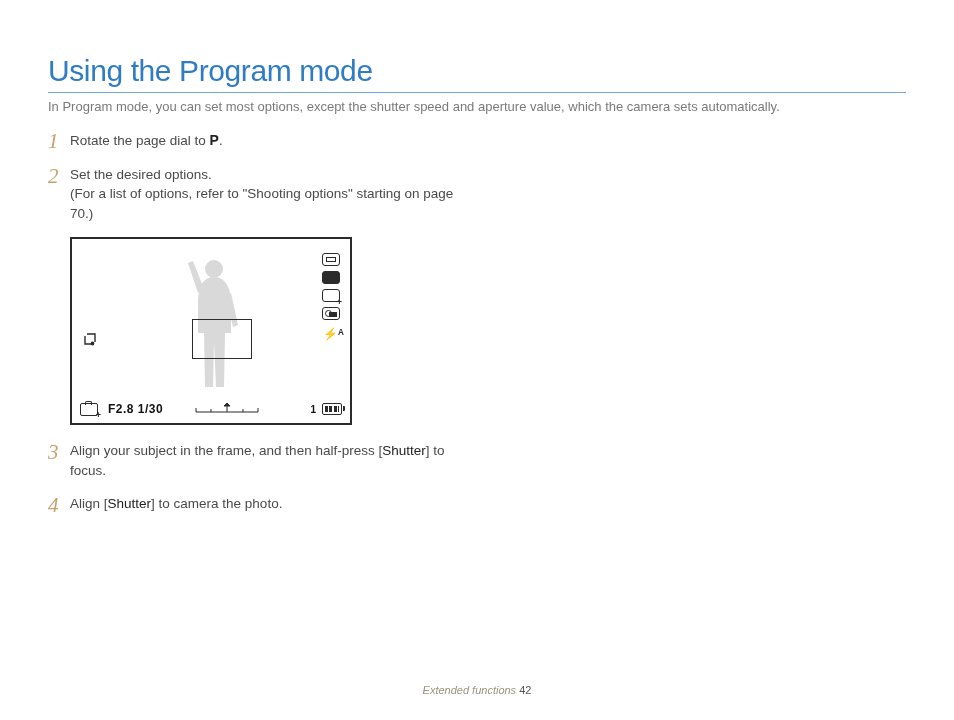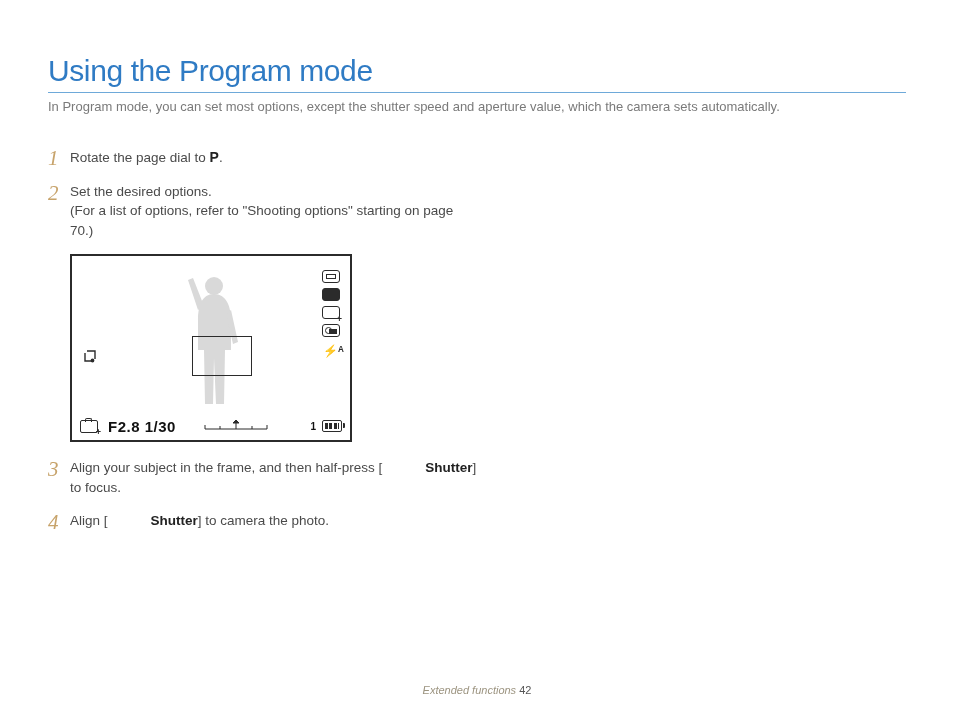--- a/index.html
+++ b/index.html
@@ -15,31 +15,31 @@
   .title {
     font-size:30px;
     color:#2f7bc4;
     font-weight:400;
     font-stretch:condensed;
     letter-spacing:-0.4px;
     margin:16px 0 4px 0;
     font-family:"Arial Narrow", Arial, sans-serif;
   }
   .rule { border:0; border-top:1px solid #6ea9d9; margin:0 0 6px 0; }
-  .intro { font-size:13px; color:#7a7a7a; margin:0 0 33px 0; }
+  .intro { font-size:13px; color:#7a7a7a; margin:0 0 16px 0; }
   .col { max-width:430px; }
   ol.steps { list-style:none; padding:0; margin:0; }
   ol.steps > li { position:relative; padding-left:22px; margin-bottom:14px; font-size:13.5px; color:#4a4a4a; line-height:1.45; }
   ol.steps > li .num {
     position:absolute; left:0; top:-4px;
     font-style:italic; font-family:Georgia,'Times New Roman',serif;
     font-size:21px; color:#c7a36b; font-weight:400;
   }
   .p-icon { font-weight:bold; color:#222; font-size:14px; }
-  .bold { font-weight:bold; color:#222;margin-left:43px; }
+  .bold { font-weight:normal; color:#222; }
   .screen-wrap { margin:6px 0 16px 22px; }
   .screen {
     width:282px; height:188px; border:2px solid #2b2b2b; position:relative;
     box-sizing:border-box; background:#fff;
   }
   
   .person { position:absolute; left:112px; top:16px; width:62px; height:142px; }
   .person svg { width:100%; height:100%; display:block; }
   .focus-rect { position:absolute; left:120px; top:80px; width:58px; height:38px; border:1.5px solid #2b2b2b; }
   
@@ -53,21 +53,21 @@
   .ricon.i3::after{ content:"+"; position:absolute; right:-3px; bottom:-6px; font-size:9px; color:#2b2b2b; font-weight:bold;}
   .ricon.i4 { top:68px; }
   .ricon.i4::before{ content:""; position:absolute; left:2px; top:2px; width:5px; height:5px; border:1px solid #2b2b2b; border-radius:50%;}
   .ricon.i4::after{ content:""; position:absolute; right:2px; bottom:2px; width:8px; height:5px; background:#2b2b2b;}
   .ricon.i5 { top:88px; border:none; font-size:12px; font-weight:bold; color:#2b2b2b; text-align:right; height:14px; line-height:14px; right:9px;}
   
   .brow { position:absolute; left:8px; right:8px; bottom:6px; height:16px; display:flex; align-items:center; }
   .cam-ico { width:16px; height:11px; border:1.5px solid #2b2b2b; border-radius:2px; position:relative; margin-right:4px;}
   .cam-ico::before{content:"";position:absolute;left:4px;top:-3px;width:5px;height:3px;border:1.5px solid #2b2b2b;border-bottom:none;border-radius:2px 2px 0 0;}
   .cam-ico::after{content:"+";position:absolute;right:-4px;bottom:-5px;font-size:9px;font-weight:bold;color:#2b2b2b;}
-  .exp { font-size:15px; font-weight:bold; letter-spacing:0.5px; color:#111; margin:0 6px 0 6px;}
+  .exp { font-size:12px; font-weight:bold; letter-spacing:0.5px; color:#111; margin:0 6px 0 6px;}
   .meter { width:66px; height:12px; margin:0 auto; position:relative;}
   .meter svg{width:100%;height:100%;display:block;}
   .one { font-size:10px; font-weight:bold; color:#111; margin-left:auto; margin-right:6px;}
   .batt { width:18px; height:10px; border:1.5px solid #2b2b2b; border-radius:2px; position:relative;}
   .batt::after{content:"";position:absolute;right:-4px;top:2px;width:2px;height:5px;background:#2b2b2b;border-radius:0 1px 1px 0;}
   .batt::before{content:"";position:absolute;left:2px;top:2px;right:2px;bottom:2px;background:repeating-linear-gradient(90deg,#2b2b2b 0 3px,transparent 3px 4.5px);}
   
   .footer { position:absolute; left:0; right:0; bottom:24px; text-align:center; font-size:11px; color:#8a8a8a;}
   .footer .sec { font-style:italic; color:#9c9480; }
   .footer .pg { color:#555;margin-top:47px; }

